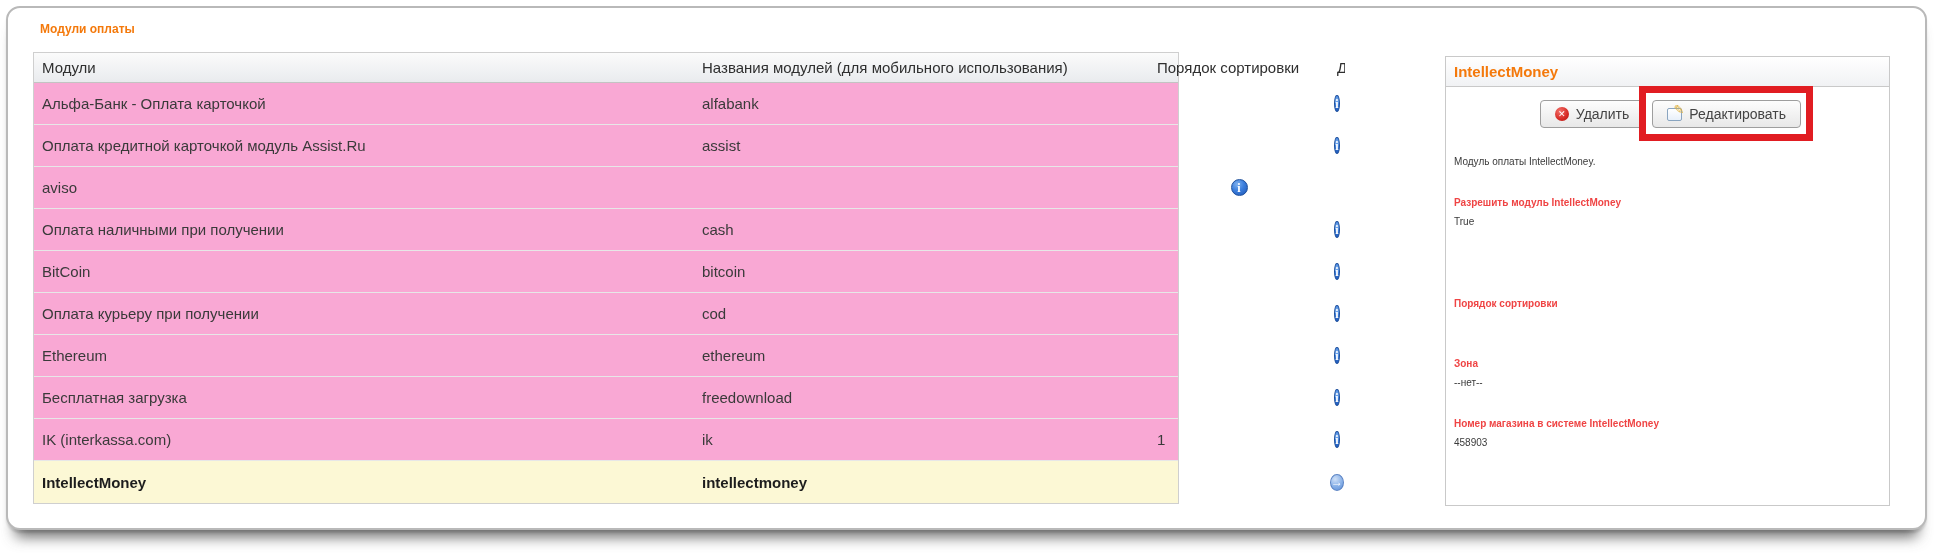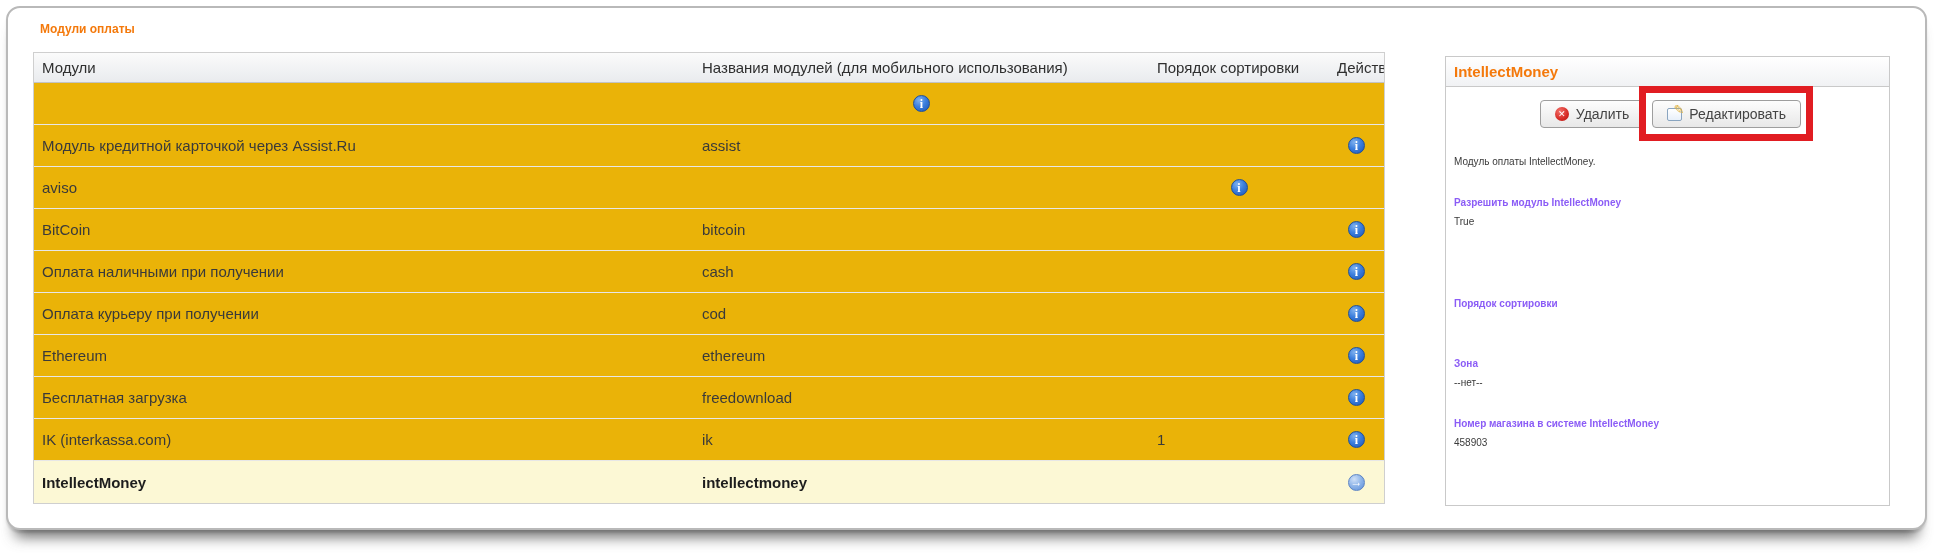--- a/index.html
+++ b/index.html
@@ -20,22 +20,22 @@
     position:absolute;left:6px;top:6px;width:1921px;height:524px;
     border:2px solid #b9b9b9;border-radius:14px;background:#fff;
     box-shadow:0 3px 2px rgba(0,0,0,.10), 0 16px 14px -9px rgba(70,70,70,.78);
   }
   .page-title{
     position:absolute;left:40px;top:22px;
     font-size:12px;font-weight:bold;color:var(--accent-orange);
   }
   
   .modules-table{
-    position:absolute;left:33px;top:52px;width:1352px;
-    border:1px solid #cfcfcf;background:#eab308;
+    position:absolute;left:33px;top:52px;width:1146px;
+    border:1px solid #cfcfcf;background:#f9a8d4;
   }
   .t-head,.t-row{
     display:grid;grid-template-columns:660px 455px 180px 1fr;
     align-items:center;
   }
   .t-head{
     height:30px;
     background:linear-gradient(#fbfbfb,#e9ebee);
     border-bottom:1px solid #c3c3c3;
     color:#2f2f2f;font-size:15px;
@@ -100,75 +100,77 @@
     color:#dfb03c;font-size:13px;line-height:1;
   }
   .red-ring{position:relative;display:inline-block;}
   .red-box{
     position:absolute;left:-13px;right:-12px;top:-14px;bottom:-13px;
     border:7px solid var(--highlight-red);z-index:3;pointer-events:none;
   }
   .panel-body{padding:10px 8px 8px 8px;font-size:10px;color:#3a3a3a;}
   .panel-desc{margin:6px 0 10px 0;line-height:19px;}
   .field{margin-top:22px;}
-  .field-label{font-weight:bold;color:#8b5cf6;line-height:19px;}
+  .field-label{font-weight:bold;color:#ef4444;line-height:19px;}
   .field-value{line-height:19px;min-height:19px;}
 </style>
 </head>
 <body>
 
 <div class="frame"></div>
 
 <div class="page-title">Модули оплаты</div>
 
 <div class="modules-table">
   <div class="t-head">
     <div>Модули</div>
     <div>Названия модулей (для мобильного использования)</div>
     <div>Порядок сортировки</div>
     <div>Действие</div>
   </div>
   <div>
 
       <div class="t-row">
-        <div class="cell-sort"></div>
-        <div class="cell-action">
-          <span class="act-icon info"></span>
-        </div>
-      </div>
-
-      <div class="t-row">
-        <div class="cell-name">Модуль кредитной карточкой через Assist.Ru</div>
+        <div class="cell-name">Альфа-Банк - Оплата карточкой</div>
+        <div class="cell-code">alfabank</div>
+        <div class="cell-sort"></div>
+        <div class="cell-action">
+          <span class="act-icon info"></span>
+        </div>
+      </div>
+
+      <div class="t-row">
+        <div class="cell-name">Оплата кредитной карточкой модуль Assist.Ru</div>
         <div class="cell-code">assist</div>
         <div class="cell-sort"></div>
         <div class="cell-action">
           <span class="act-icon info"></span>
         </div>
       </div>
 
       <div class="t-row">
         <div class="cell-code">aviso</div>
+        <div class="cell-sort"></div>
+        <div class="cell-action">
+          <span class="act-icon info"></span>
+        </div>
+      </div>
+
+      <div class="t-row">
+        <div class="cell-name">Оплата наличными при получении</div>
+        <div class="cell-code">cash</div>
         <div class="cell-sort"></div>
         <div class="cell-action">
           <span class="act-icon info"></span>
         </div>
       </div>
 
       <div class="t-row">
         <div class="cell-name">BitCoin</div>
         <div class="cell-code">bitcoin</div>
-        <div class="cell-sort"></div>
-        <div class="cell-action">
-          <span class="act-icon info"></span>
-        </div>
-      </div>
-
-      <div class="t-row">
-        <div class="cell-name">Оплата наличными при получении</div>
-        <div class="cell-code">cash</div>
         <div class="cell-sort"></div>
         <div class="cell-action">
           <span class="act-icon info"></span>
         </div>
       </div>
 
       <div class="t-row">
         <div class="cell-name">Оплата курьеру при получении</div>
         <div class="cell-code">cod</div>
         <div class="cell-sort"></div>

